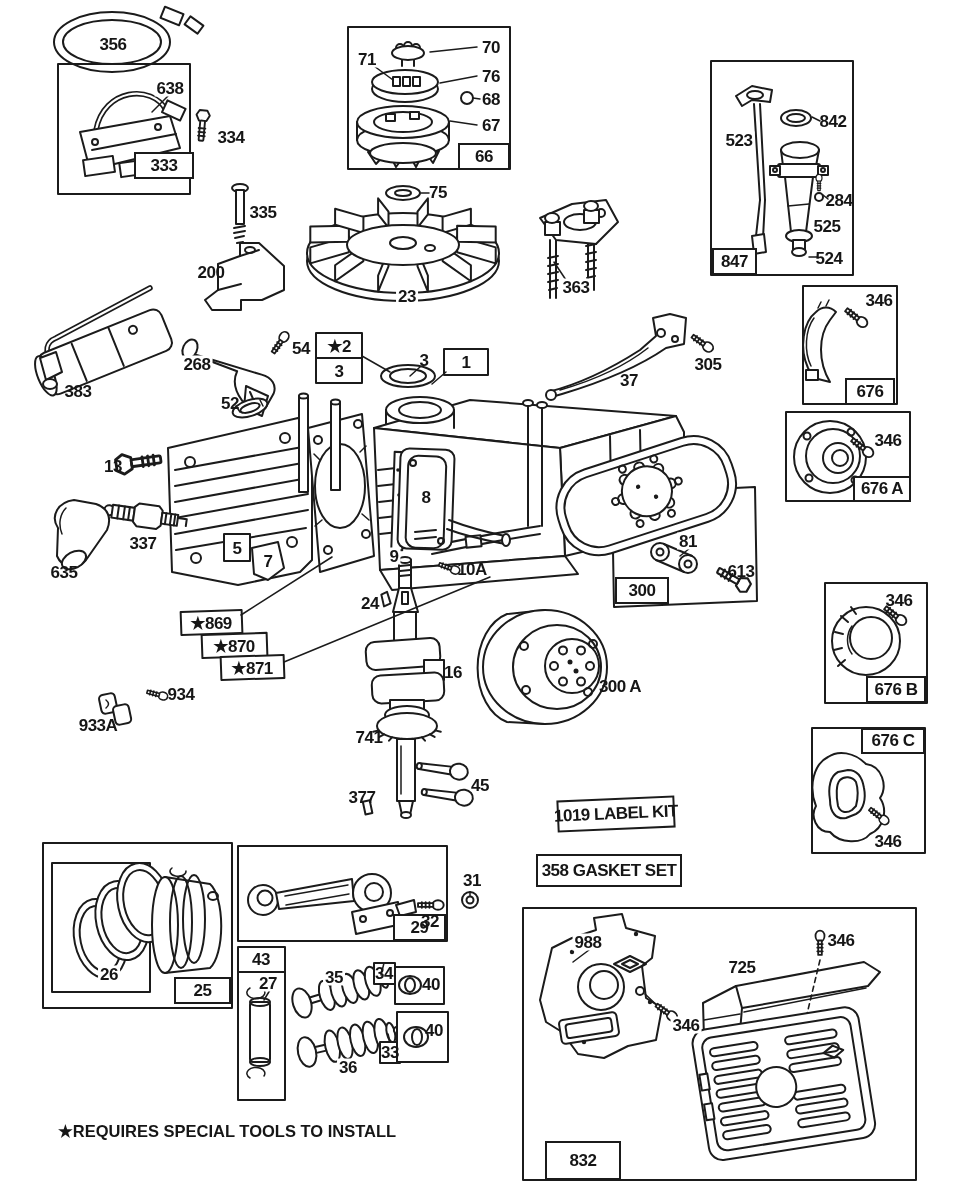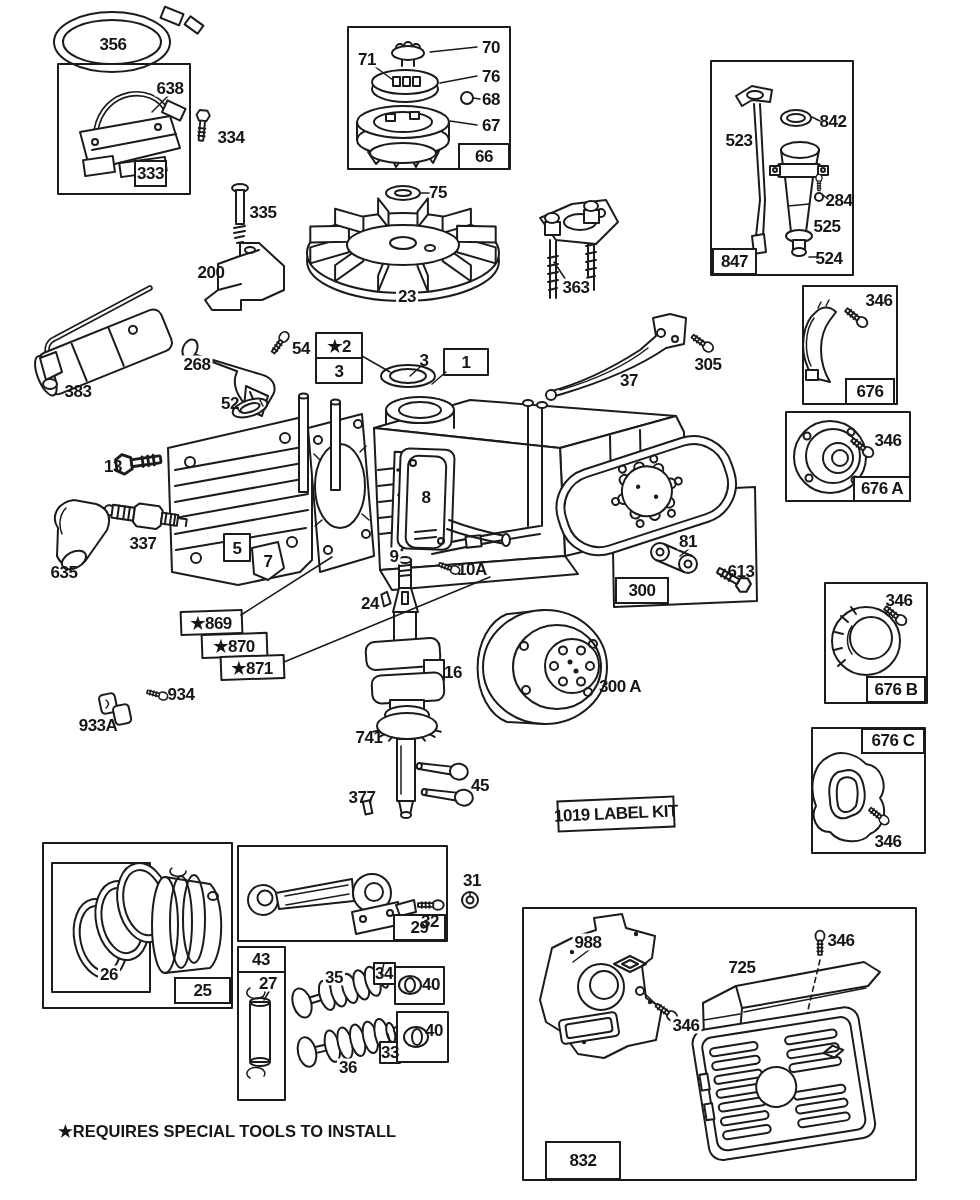--- a/index.html
+++ b/index.html
@@ -704,30 +704,31 @@
 <span class="co" style="left:384px;top:973px">34</span>
 <span class="co" style="left:431px;top:984px">40</span>
 <span class="co" style="left:390px;top:1052px">33</span>
 <span class="co" style="left:434px;top:1030px">40</span>
 
 <span class="co wbg" style="left:588px;top:942px">988</span>
 <span class="co wbg" style="left:686px;top:1025px">346</span>
 <span class="co wbg" style="left:742px;top:967px">725</span>
 <span class="co" style="left:841px;top:940px">346</span>
 
-<div class="bx" style="left:134px;top:160px;width:33px;height:27px">333</div>
+<div class="bx" style="left:134px;top:152px;width:60px;height:27px">333</div>
 <div class="bx" style="left:458px;top:143px;width:52px;height:27px">66</div>
 <div class="bx" style="left:712px;top:248px;width:45px;height:27px">847</div>
 <div class="bx" style="left:845px;top:378px;width:50px;height:27px">676</div>
 <div class="bx" style="left:853px;top:476px;width:58px;height:26px">676 A</div>
 <div class="bx" style="left:866px;top:676px;width:60px;height:27px">676 B</div>
 <div class="bx" style="left:861px;top:728px;width:64px;height:26px">676 C</div>
 <div class="bx" style="left:615px;top:577px;width:54px;height:27px">300</div>
 <div class="bx" style="left:174px;top:977px;width:57px;height:27px">25</div>
 <div class="bx" style="left:393px;top:914px;width:53px;height:27px">29</div>
 <div class="bx" style="left:545px;top:1141px;width:76px;height:39px">832</div>
 <div class="bx" style="left:557px;top:798px;width:118px;height:32px;transform:rotate(-2.5deg)">1019 LABEL KIT</div>
+<div class="bx" style="left:536px;top:854px;width:146px;height:33px">358  GASKET SET</div>
 
 <div class="note">
   <div class="l1">★REQUIRES SPECIAL TOOLS TO INSTALL</div>
 </div>
 
 </div>
 
 </body></html>

